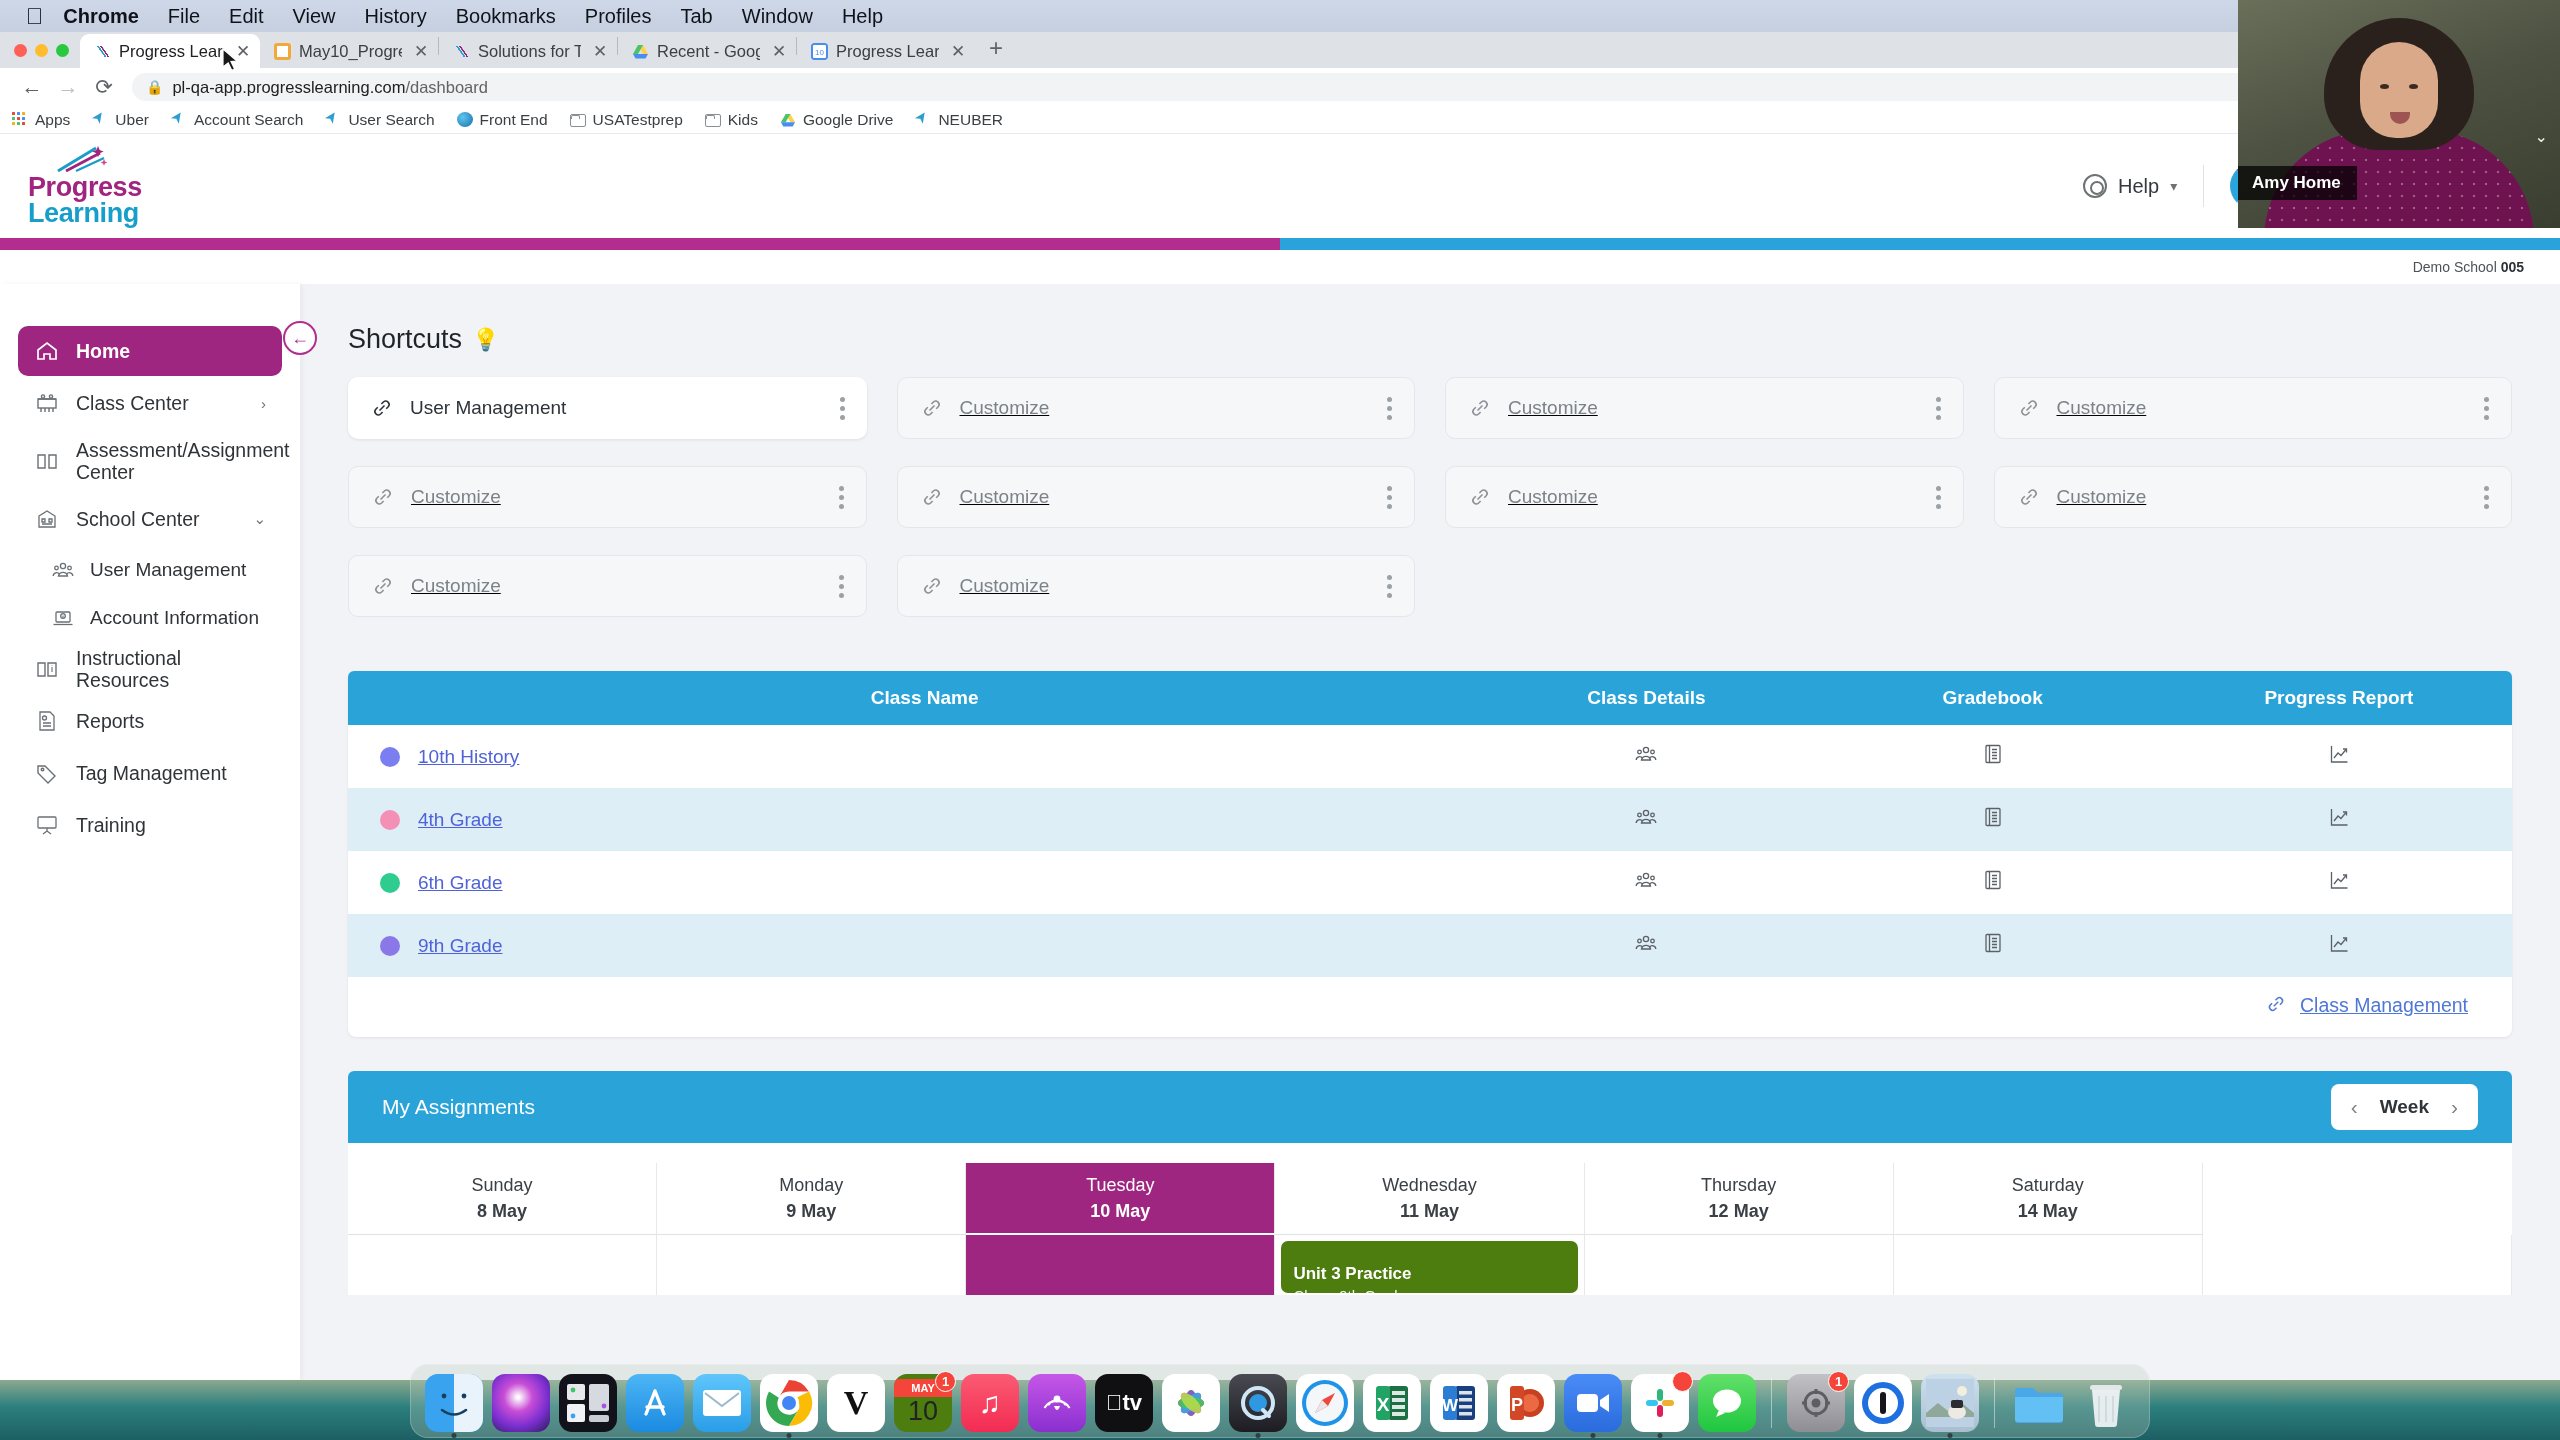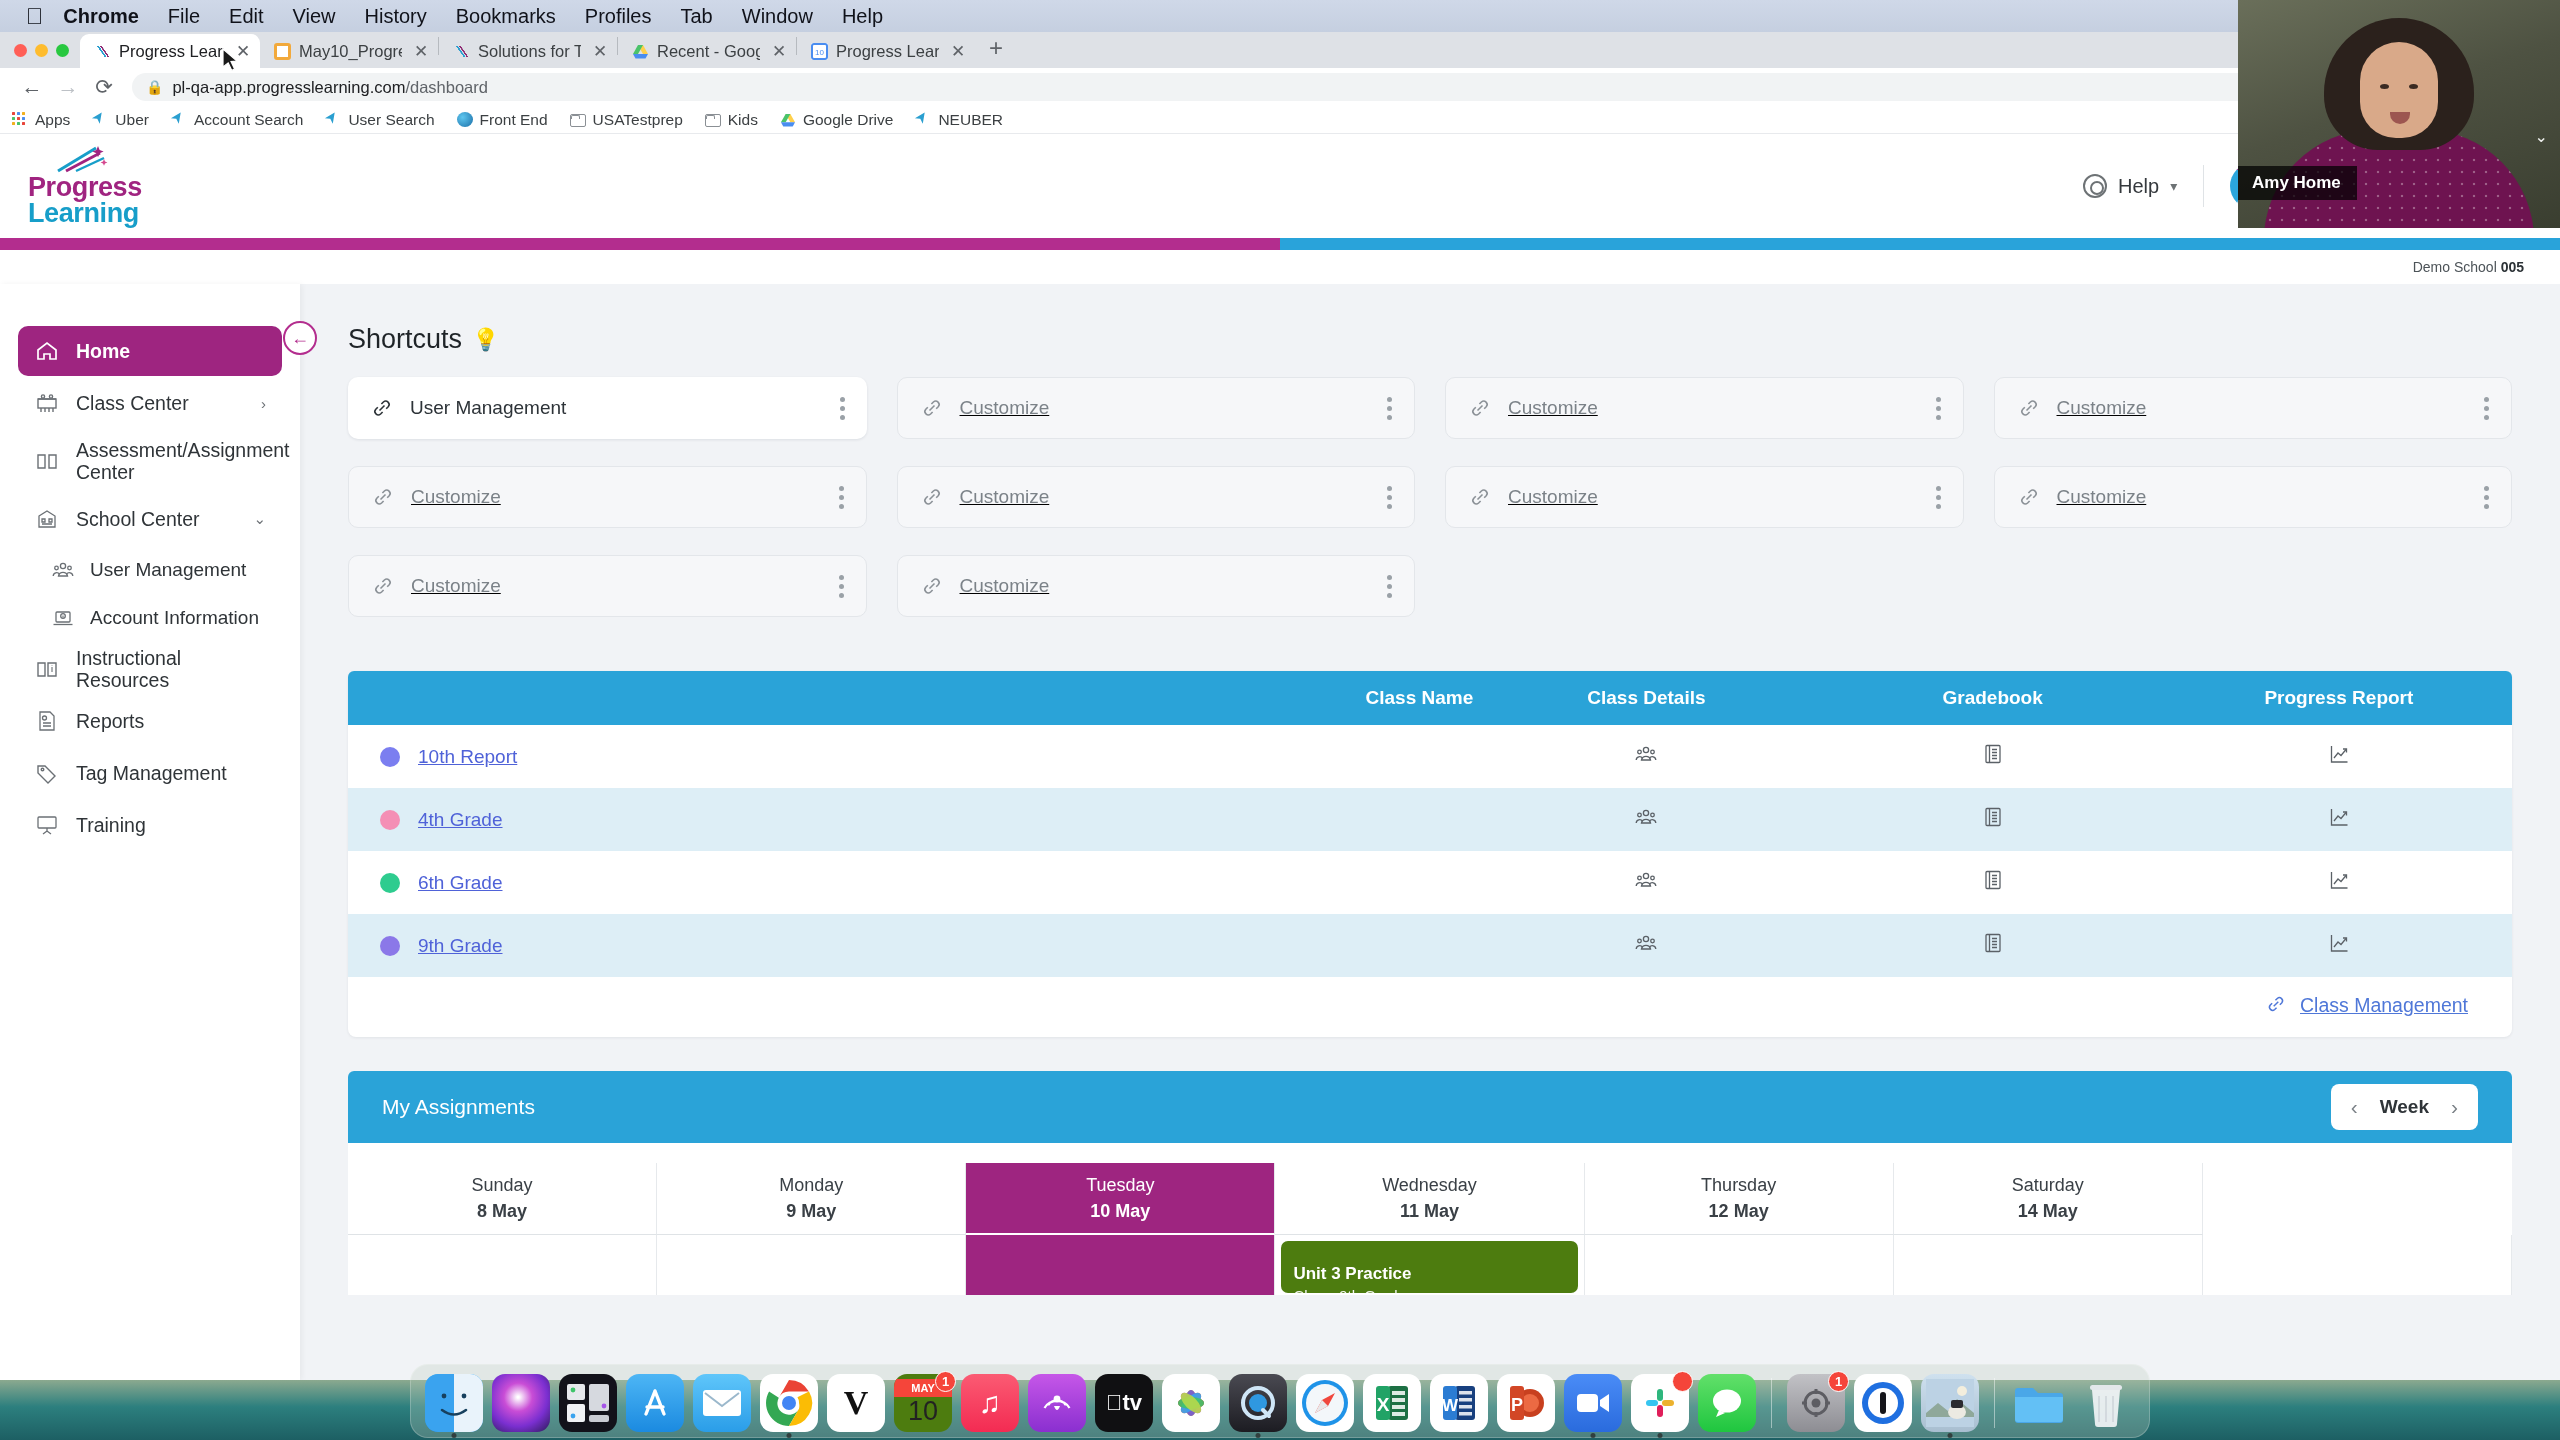--- a/index.html
+++ b/index.html
@@ -192,21 +192,21 @@
   
   .card {
     background: #ffffff; border-radius: 8px; margin-top: 54px;
     box-shadow: 0 1px 3px rgba(16,24,40,.07); padding-bottom: 14px;
   }
   .tbl { width: 100%; border-collapse: collapse; }
   .tbl thead th {
     background: #2aa3d8; color: #ffffff; font-size: 19px; font-weight: bold;
     height: 54px; text-align: center;
   }
-  .tbl thead th.left { text-align: right; padding-left: 28px; margin-top: 47px; }
+  .tbl thead th.left { text-align: center; padding-left: 28px; margin-top: 47px; }
   .tbl thead th:first-child { border-radius: 6px 0 0 0; }
   .tbl thead th:last-child { border-radius: 0 6px 0 0; }
   .tbl tbody tr { height: 63px; }
   .tbl tbody tr:nth-child(even) { background: #ddeef6; }
   .tbl tbody td { font-size: 19px; text-align: center; }
   .tbl tbody td.left { text-align: left; padding-left: 32px; }
   .cls-cell { display: flex; align-items: center; gap: 18px; }
   .cls-dot { width: 20px; height: 20px; border-radius: 50%; flex: 0 0 20px; }
   .cls-link { color: #4f62d8; text-decoration: underline; font-size: 19px; }
   .row-ico { display: inline-block; }
@@ -729,21 +729,21 @@
               <th style="width:16%">Class Details</th>
               <th style="width:16%">Gradebook</th>
               <th style="width:16%">Progress Report</th>
             </tr>
           </thead>
           <tbody>
             <tr>
               <td class="left">
                 <span class="cls-cell">
                   <span class="cls-dot" style="background:#7b7ef0"></span>
-                  <a class="cls-link" href="#">10th Report</a>
+                  <a class="cls-link" href="#">10th History</a>
                 </span>
               </td>
               <td><span class="row-ico"><svg width="26" height="26" viewBox="0 0 26 26" fill="none" stroke="#5b6167" stroke-width="1.3">
                       <circle cx="13" cy="9" r="2.6"></circle>
                       <circle cx="6.5" cy="11" r="1.8"></circle>
                       <circle cx="19.5" cy="11" r="1.8"></circle>
                       <path d="M8.5 19a4.6 4.6 0 019 0z"></path>
                       <path d="M3.2 19a3.4 3.4 0 016.3-1.7"></path>
                       <path d="M22.8 19a3.4 3.4 0 00-6.3-1.7"></path>
                     </svg></span></td>

